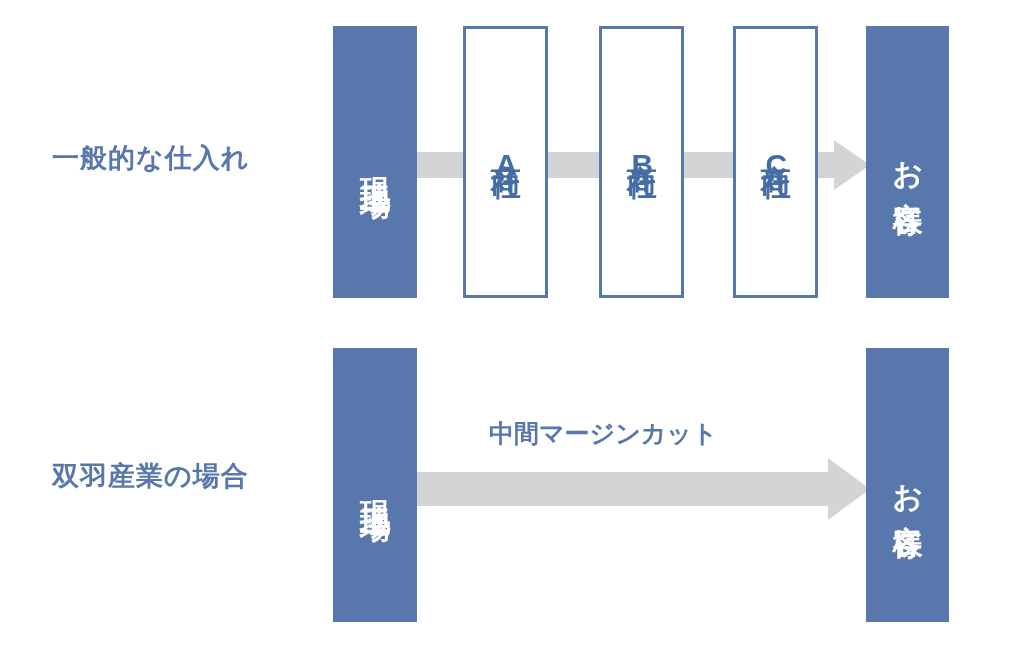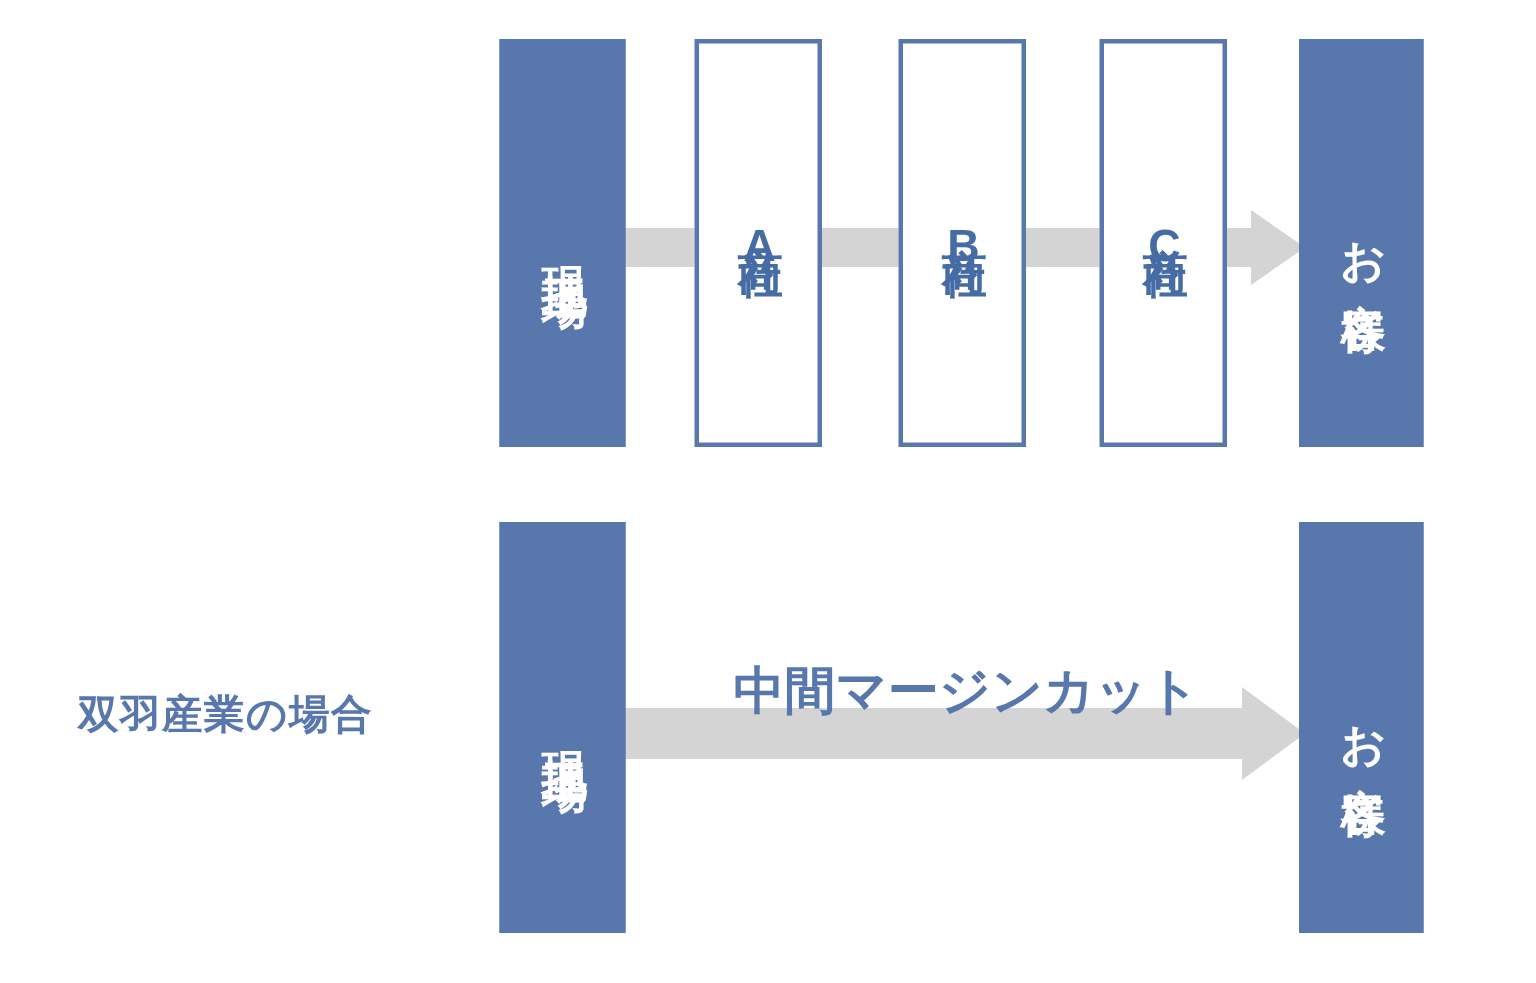--- a/index.html
+++ b/index.html
@@ -67,34 +67,35 @@
     background: #ffffff;
     border: 3px solid #5878ad;
   }
   .node.outlined .node-text { color: #466ca6; }
 
   
   #margin-cut-caption {
     position: absolute;
     z-index: 3;
     left: 489px;
-    top: 444px;
+    top: 421px;
     color: #5878ad;
-    font-size: 34px;
+    font-size: 25px;
     font-weight: bold;
     letter-spacing: 0px;
     white-space: nowrap;
     line-height: 1;
   }
 </style>
 </head>
 <body>
 
 <div id="canvas">
 
+  <div class="row-label" id="label-row-1">一般的な仕入れ</div>
 
   <div class="arrow" id="arrow-row-1" style="left:410px; top:140px;">
     <svg width="460" height="50" viewBox="0 0 460 50" xmlns="http://www.w3.org/2000/svg">
       <path d="M0 12 L424 12 L424 0 L460 25 L424 50 L424 38 L0 38 Z" fill="#d4d4d4"></path>
     </svg>
   </div>
 
   <div class="node filled" style="left:333px; top:26px; width:84px; height:272px;">
     <span class="node-text">現地工場</span>
   </div>

